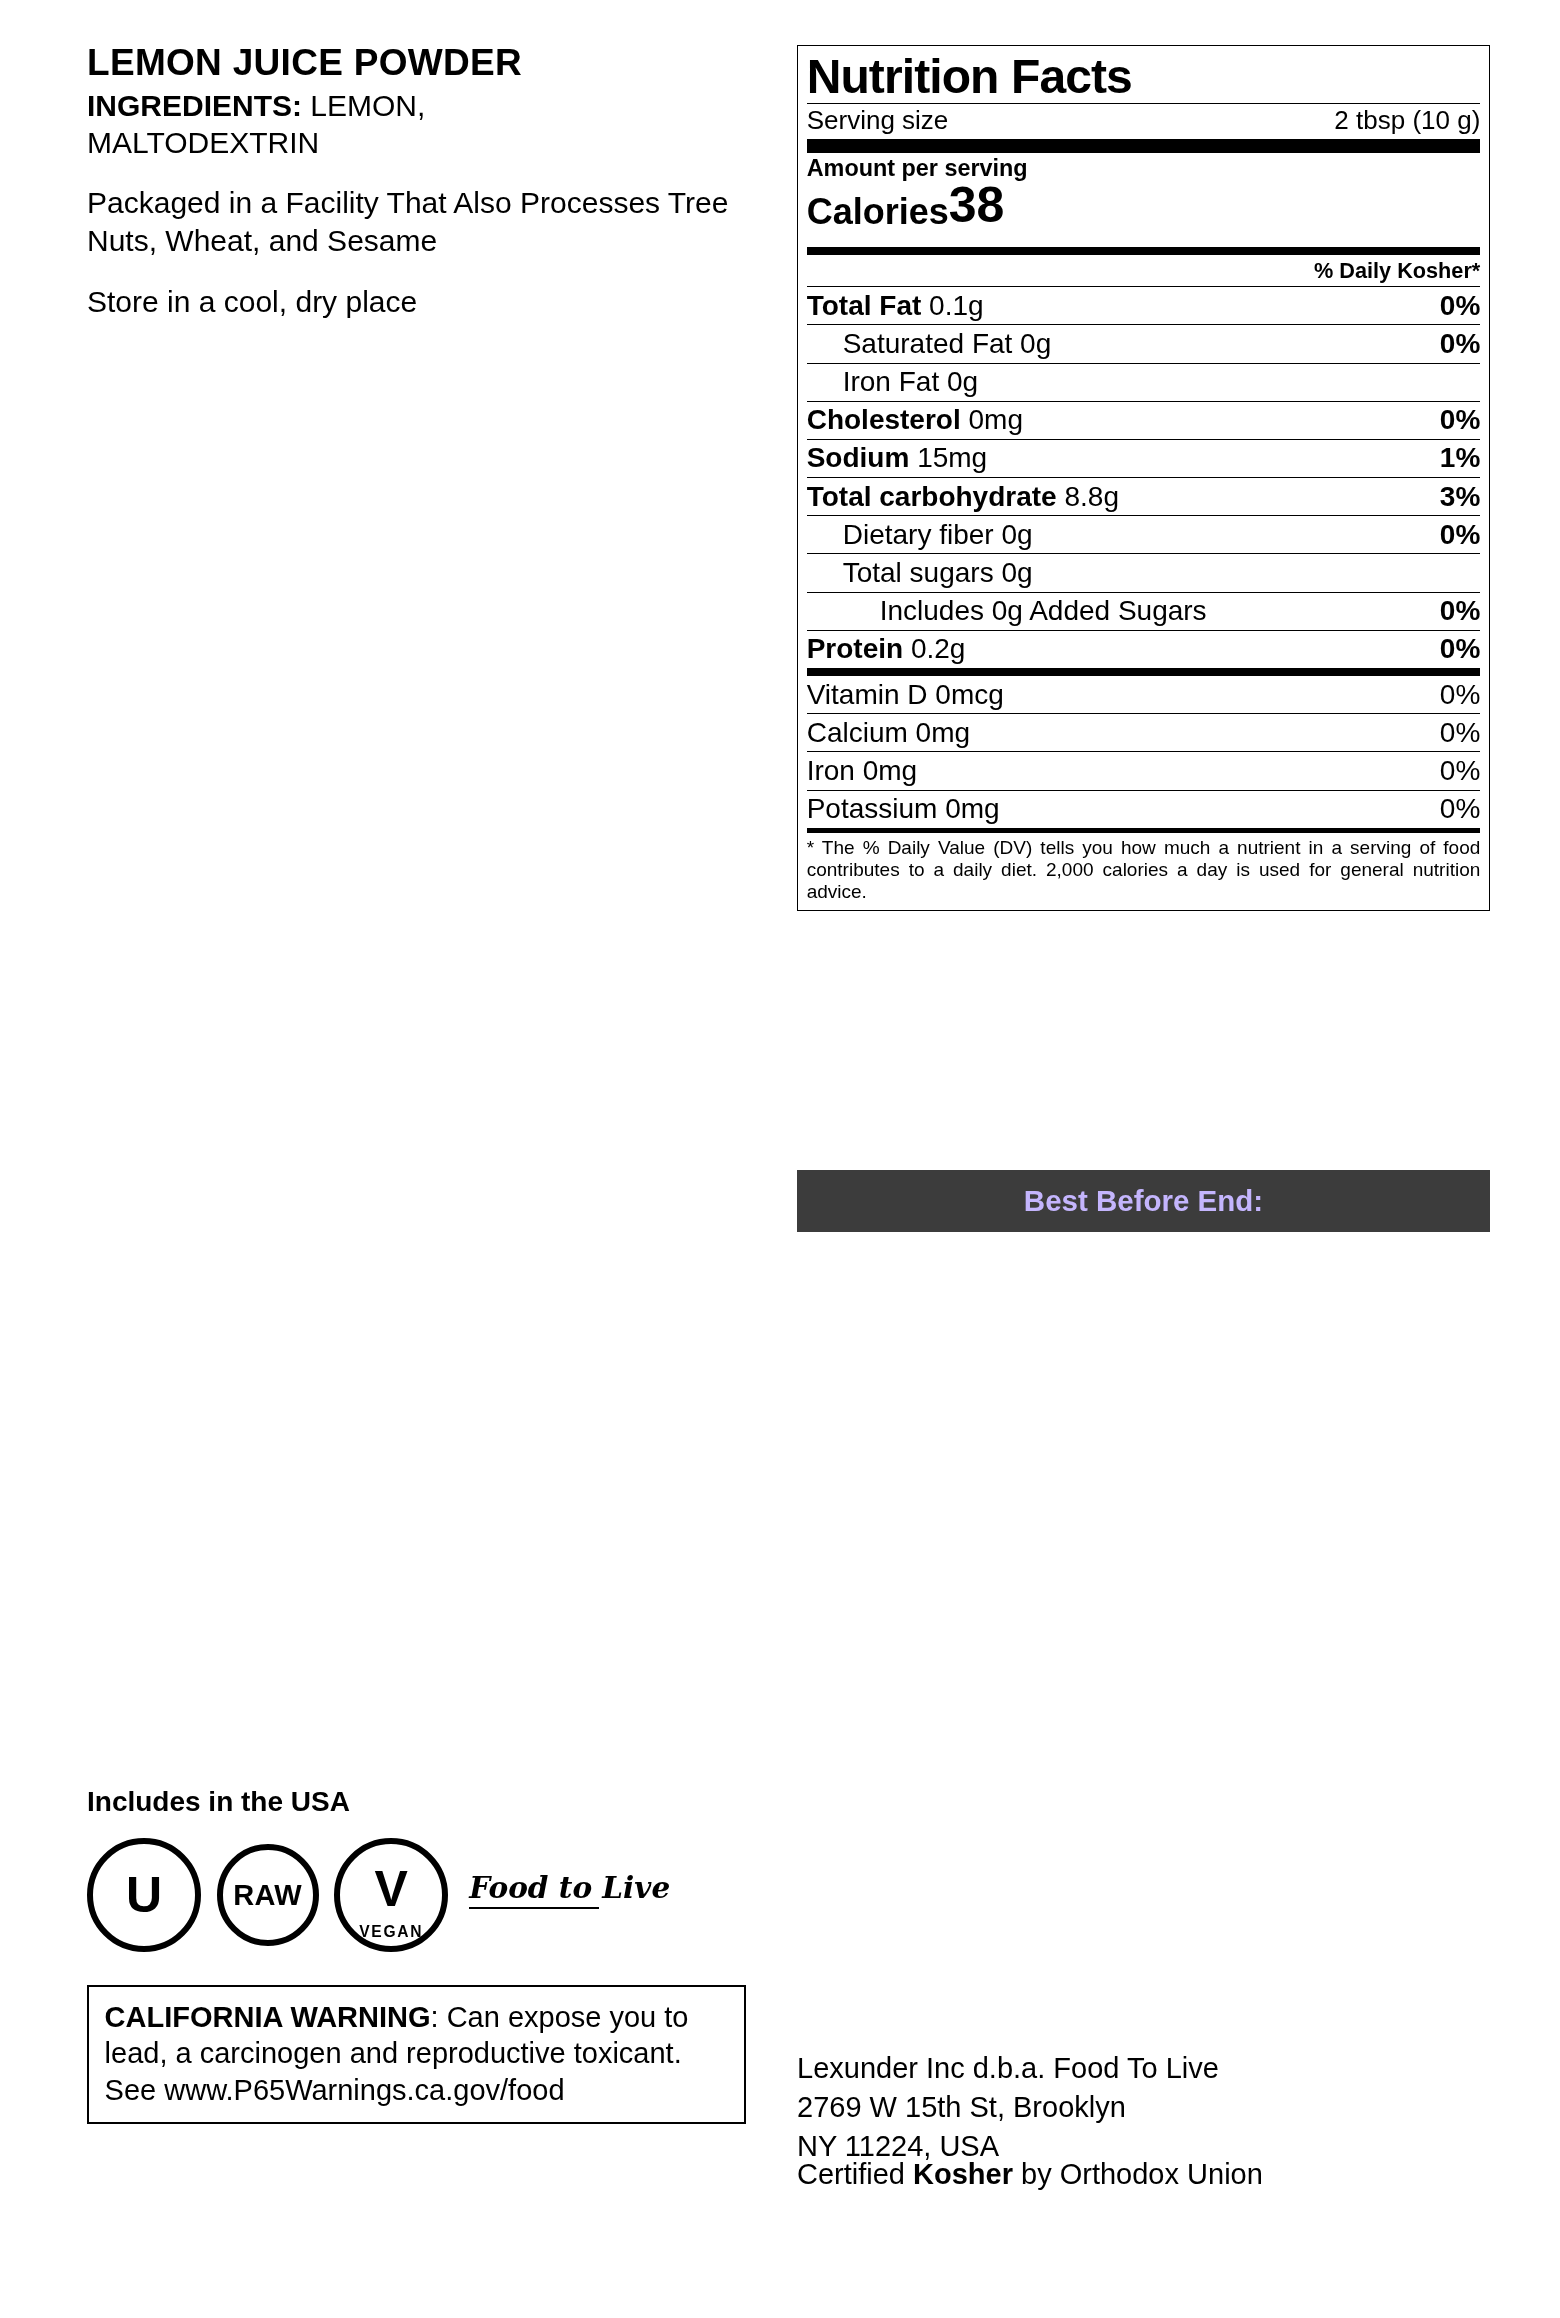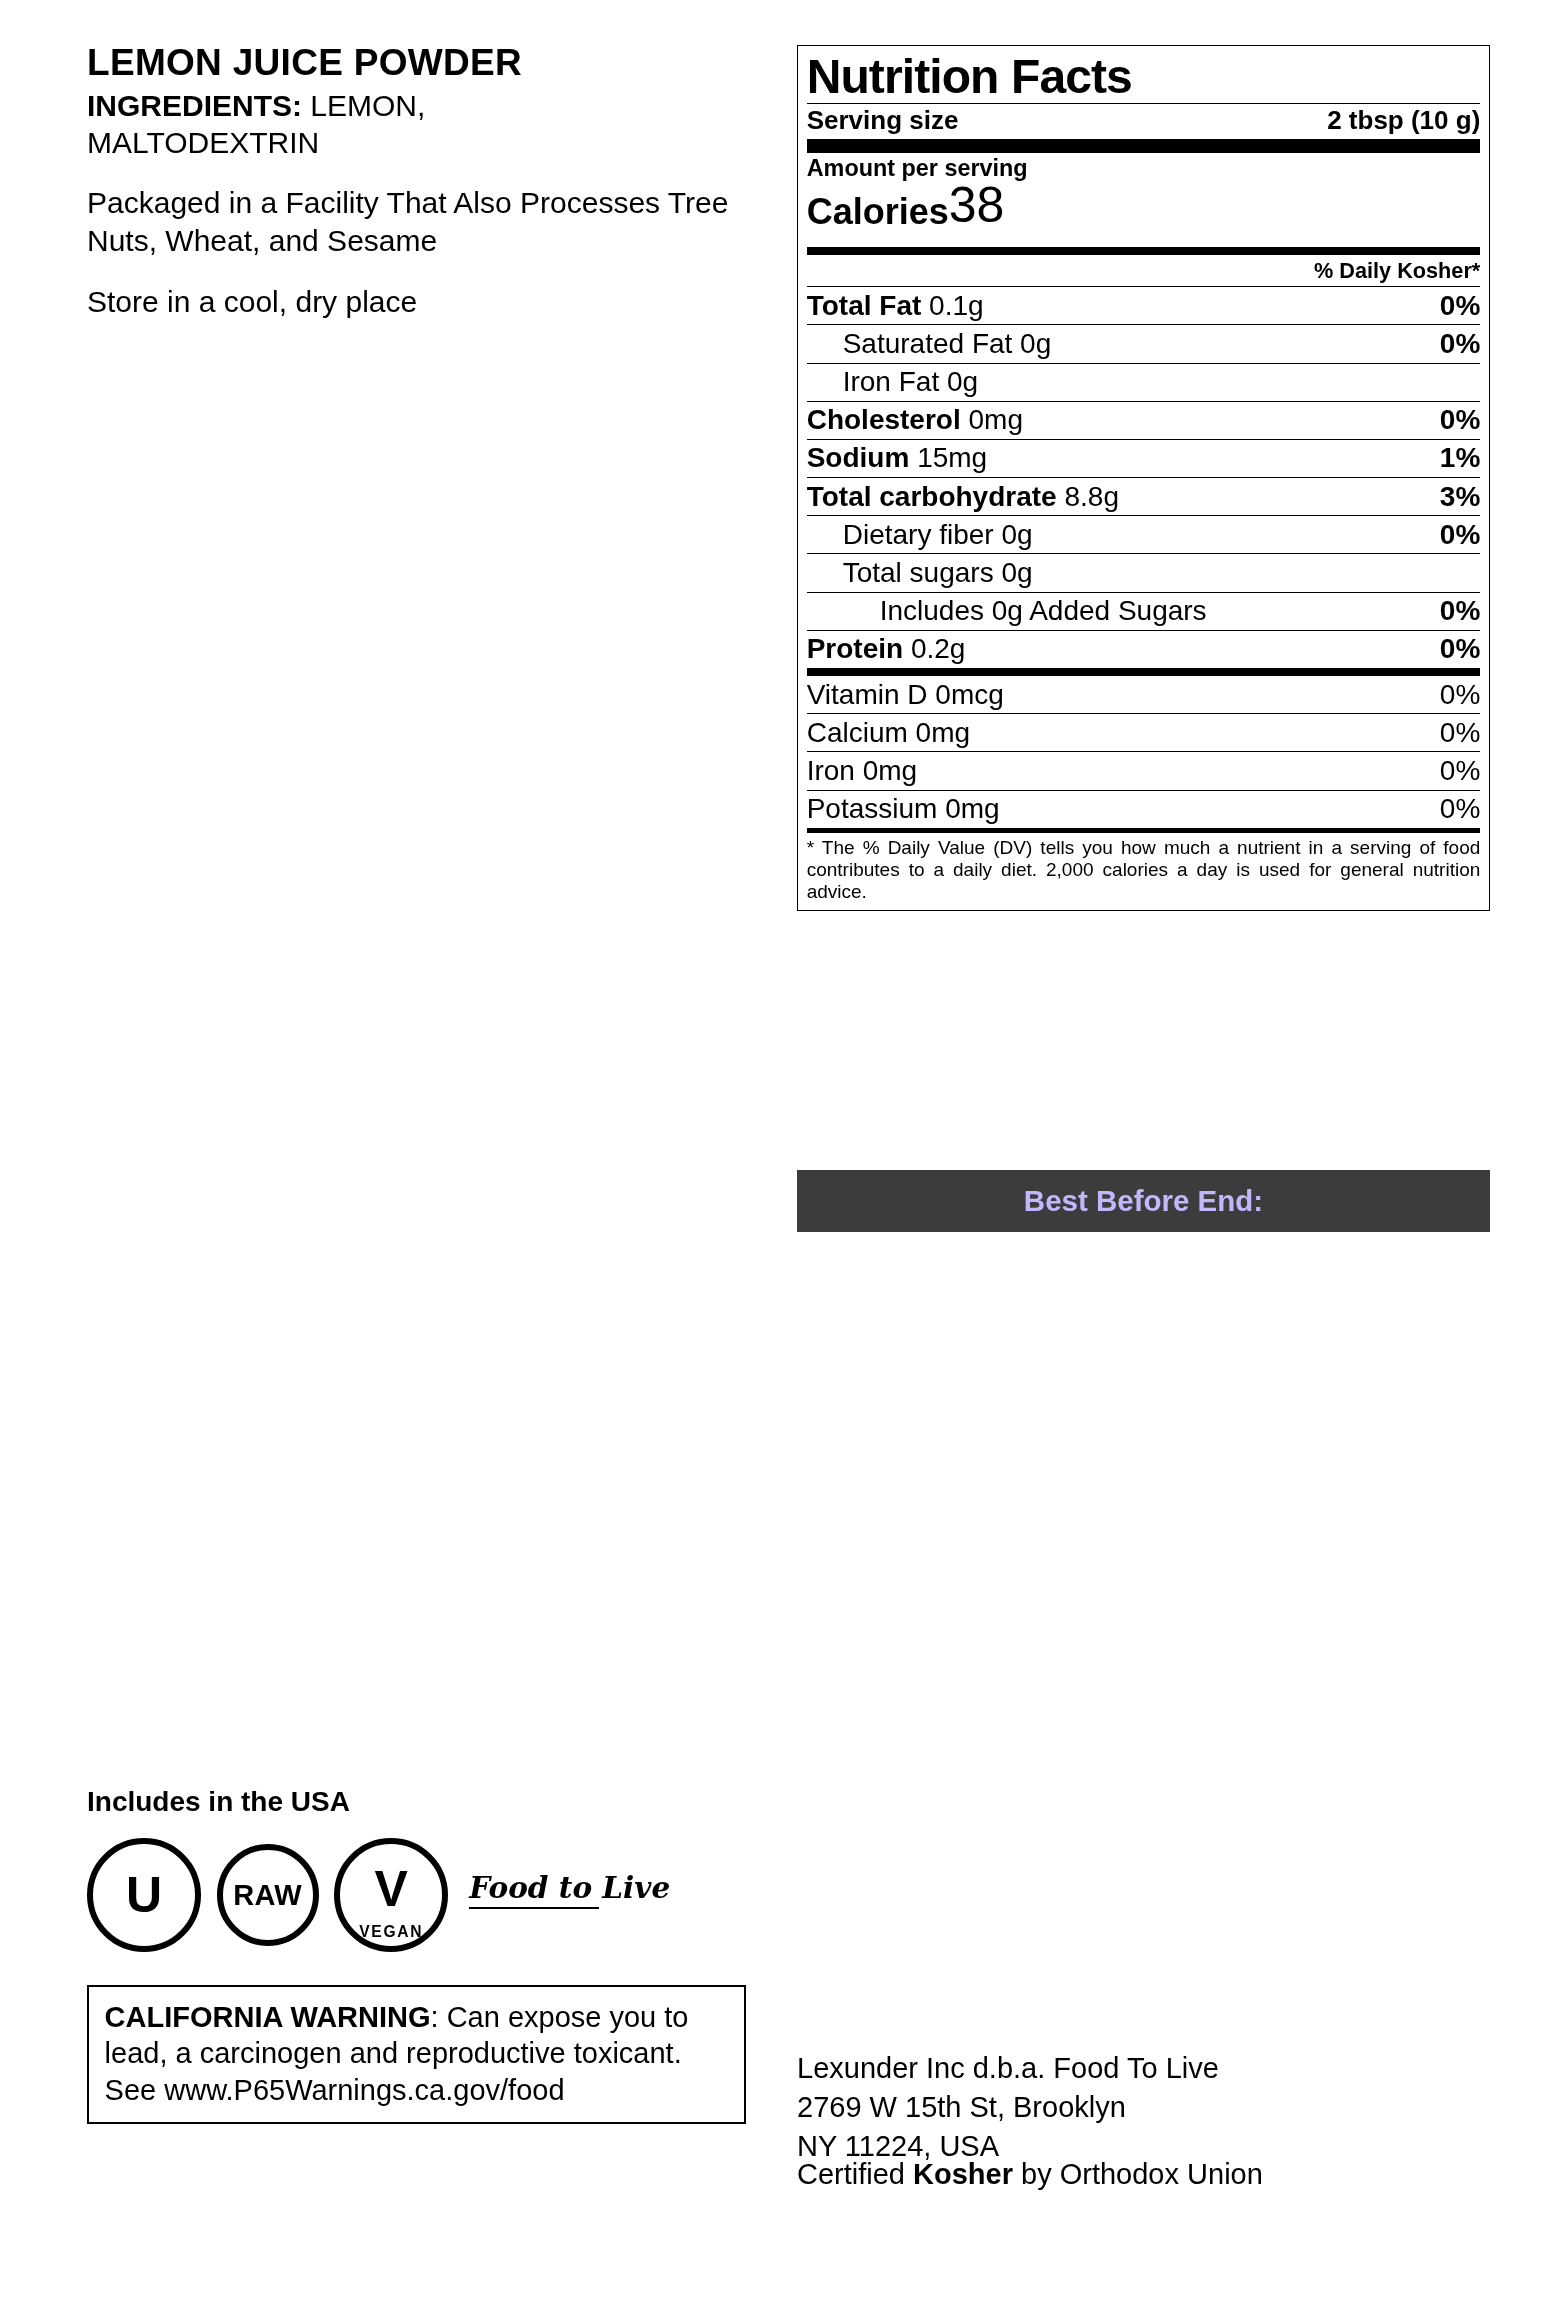--- a/index.html
+++ b/index.html
@@ -76,30 +76,30 @@
   .nf-row {
     display: flex;
     justify-content: space-between;
     align-items: baseline;
     font-size: 28px;
     padding: 2.6px 0 2.6px 0;
   }
   .nf-row .left { text-align: left; }
   .nf-row .right { text-align: right; }
 
-  .serving-row { font-size: 26px; font-weight: bold; padding: 1.7px 0 2.6px 0; }
+  .serving-row { font-size: 26px; font-weight: normal; padding: 1.7px 0 2.6px 0; }
   .amount-row  { font-size: 23.4px; font-weight: bold; padding: 2.6px 0 0 0; }
   .calories-row {
     display: flex;
     justify-content: flex-start;
     align-items: flex-end;
     padding: 0 0 17px 0;
   }
   .calories-label { font-size: 36px; font-weight: bold; line-height: 1; }
-  .calories-value { font-size: 50px; font-weight: normal; line-height: 0.95; }
+  .calories-value { font-size: 50px; font-weight: bold; line-height: 0.95; }
 
   .dv-header {
     text-align: right;
     font-size: 21.7px;
     font-weight: bold;
     padding: 2.6px 0 2.6px 0;
   }
   .nut-name { font-weight: bold; }
   .indent-1 { padding-left: 36px; }
   .indent-2 { padding-left: 73px; }

